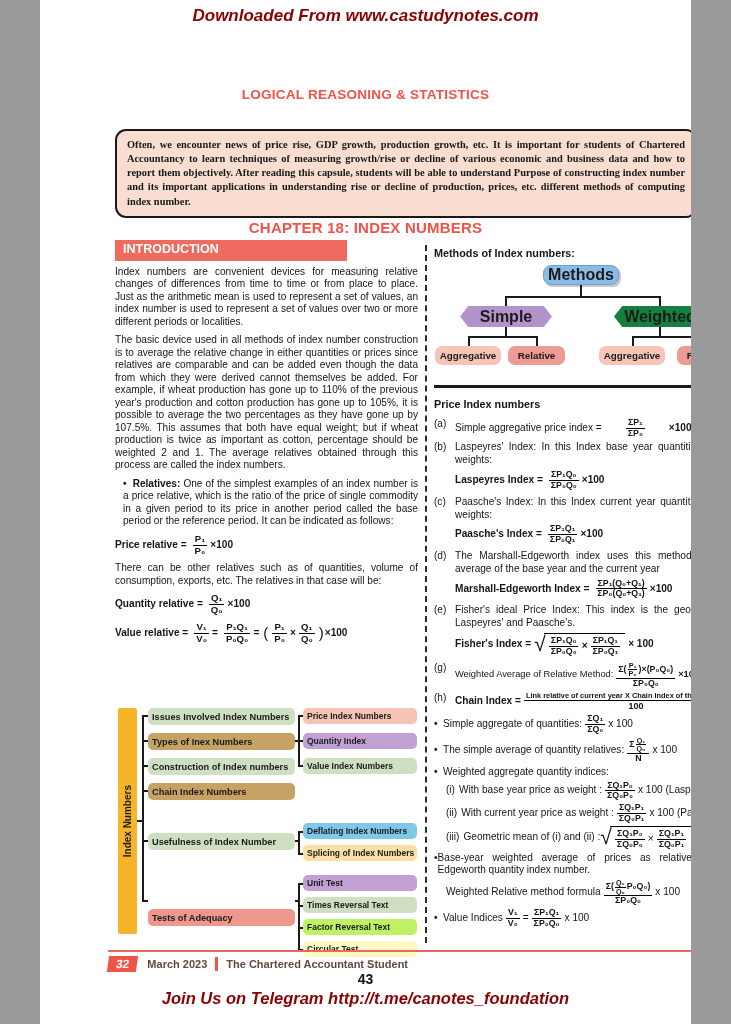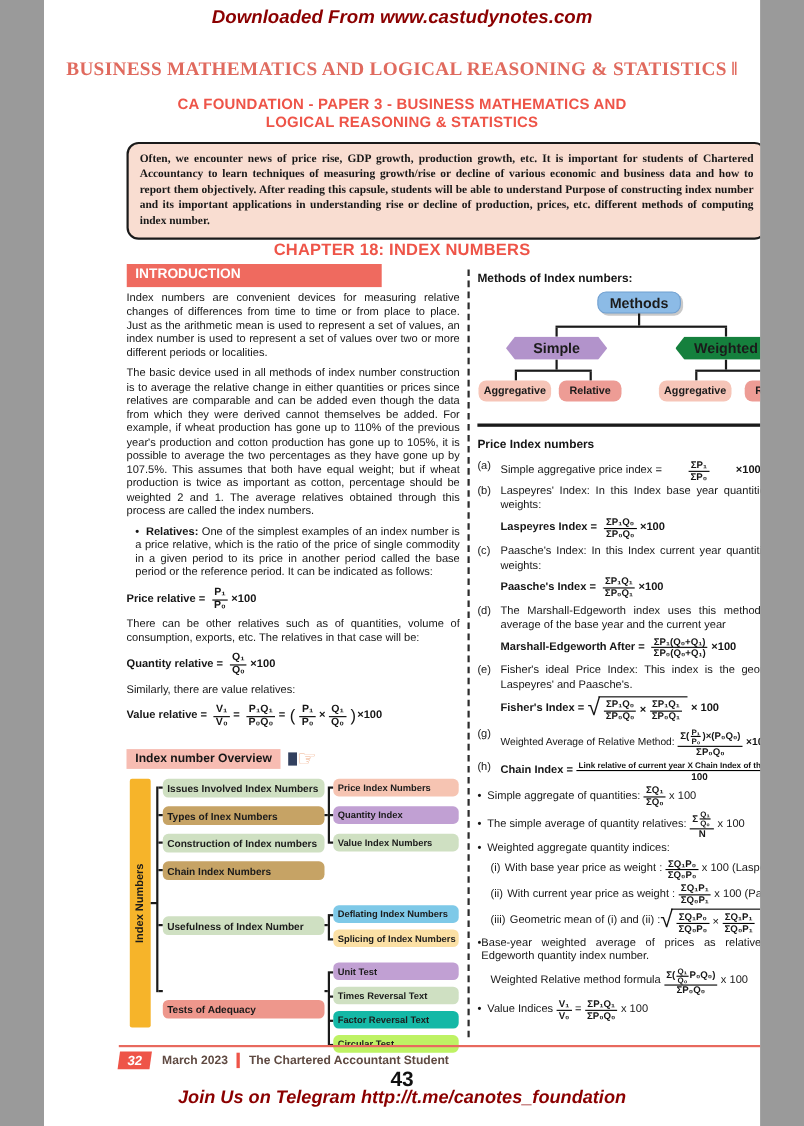--- a/index.html
+++ b/index.html
@@ -68,28 +68,28 @@
   .bar{position:absolute;left:3px;top:5px;width:19px;height:226px;background:#f6b42a;
      border-radius:2px;display:flex;align-items:center;justify-content:center;}
   .bar span{writing-mode:vertical-rl;transform:rotate(180deg);font-weight:bold;font-size:10px;color:#1b1b1b;}
   .cline{position:absolute;background:#1a1a1a;}
   .bg-green{background:#cfe0c2;}
   .bg-tan{background:#c6a365;}
   .bg-salmon{background:#ee978c;}
   .bg-peach{background:#f6c4b2;}
   .bg-purple{background:#c1a0d3;}
   .bg-blue{background:#7ec9e8;}
-  .bg-lblue{background:#14b8a6;}
+  .bg-lblue{background:#bef264;}
   .bg-cream{background:#fbe0a5;}
-  .bg-ltan{background:#bef264;}
+  .bg-ltan{background:#fef9c3;}
 
   
   .methods-label{position:absolute;left:394px;top:247px;font-weight:bold;font-size:10.8px;}
   .fc-node{position:absolute;display:flex;align-items:center;justify-content:center;
-     font-weight:bold;font-size:13px;color:#1b1b1b;box-sizing:border-box;}
+     font-weight:bold;font-size:16px;color:#1b1b1b;box-sizing:border-box;}
   .fc-methods{left:503px;top:265px;width:76px;height:20px;background:#8cbbe6;
      border:1px solid #6f9fd0;border-radius:8px;box-shadow:2px 2px 0 #c9c9c9;}
   .fc-hex-purple{left:420px;top:306px;width:92px;height:21px;background:#b293cb;
      clip-path:polygon(9% 0,91% 0,100% 50%,91% 100%,9% 100%,0 50%);}
   .fc-hex-green{left:574px;top:306px;width:92px;height:21px;background:#15803d;
      clip-path:polygon(9% 0,91% 0,100% 50%,91% 100%,9% 100%,0 50%);}
   .fc-pill{border-radius:7px;font-size:9.8px;height:19px;}
   .fc-agg1{left:395px;top:346px;width:66px;background:#f6c5b8;}
   .fc-rel1{left:468px;top:346px;width:57px;background:#ed9c95;}
   .fc-agg2{left:559px;top:346px;width:66px;background:#f6c5b8;}
@@ -114,34 +114,30 @@
 
   
   .footer-line{position:absolute;left:68px;top:950px;width:655px;height:2px;background:#e8695e;}
   .footer-row{position:absolute;left:68px;top:956px;display:flex;align-items:center;font-size:11px;}
   .badge{background:#ee5448;color:#fff;font-weight:bold;font-size:12px;padding:1px 8px;
      transform:skewX(-8deg);}
   .fdate{color:#5f4a42;font-weight:bold;margin:0 8px 0 10px;}
   .fsep{width:3px;height:14px;background:#ee5448;margin-right:8px;}
   .fjournal{color:#5f4a42;font-weight:bold;}
   .pageno{position:absolute;top:971px;left:0;width:100%;text-align:center;font-weight:bold;
-     font-size:19px;color:#111;}
+     font-size:14px;color:#111;}
 </style>
 </head>
 <body>
 
 <div class="page">
 
   <div class="banner-top">Downloaded From www.castudynotes.com</div>
 
-  <div class="main-title">
-    <span>BUSINESS MATHEMATICS AND LOGICAL REASONING &amp; STATISTICS</span><span class="mark">‖</span>
-  </div>
   <div class="subtitle">
-    <div>CA FOUNDATION - PAPER 3 - BUSINESS MATHEMATICS AND</div>
     <div>LOGICAL REASONING &amp; STATISTICS</div>
   </div>
 
   <div class="capsule">Often, we encounter news of price rise, GDP growth, production growth, etc. It is important for students of Chartered Accountancy to learn techniques of measuring growth/rise or decline of various economic and business data and how to report them objectively. After reading this capsule, students will be able to understand Purpose of constructing index number and its important applications in understanding rise or decline of production, prices, etc. different methods of computing index number.</div>
 
   <div class="chapter">CHAPTER 18: INDEX NUMBERS</div>
 
   <div class="divider-v"></div>
 
   <div class="col-left">
@@ -163,21 +159,20 @@
     </div>
     <p>There can be other relatives such as of quantities, volume of consumption, exports, etc. The relatives in that case will be:</p>
     <div class="frow">
       <span class="gap">Quantity relative =</span>
       <span class="fr fr-big">
         <span class="n">Q₁</span>
         <span class="d">Q₀</span>
       </span>
       <span>×100</span>
     </div>
-    <p>Similarly, there are value relatives:</p>
     <div class="frow">
       <span class="gap">Value relative =</span>
       <span class="fr fr-big">
         <span class="n">V₁</span>
         <span class="d">V₀</span>
       </span>
       <span class="gap">=</span>
       <span class="fr fr-big">
         <span class="n">P₁Q₁</span>
         <span class="d">P₀Q₀</span>
@@ -191,25 +186,20 @@
       <span>×</span>
       <span class="fr fr-big">
         <span class="n">Q₁</span>
         <span class="d">Q₀</span>
       </span>
       <span class="bigp">)</span>
       <span>×100</span>
     </div>
   </div>
 
-  <div class="overview-label">
-    <span class="ov-box">Index number Overview</span>
-    <span class="hand-sleeve"></span>
-    <span class="hand">☞</span>
-  </div>
 
   <div class="tree">
     <div class="bar">
         <span>Index Numbers</span>
       </div>
 
     <div class="cline" style="left:22px;top:117px;width:6px;height:2px;"></div>
     <div class="cline" style="left:27px;top:12px;width:2px;height:187px;"></div>
     <div class="cline" style="left:29px;top:12px;width:4px;height:2px;"></div>
     <div class="cline" style="left:29px;top:37px;width:4px;height:2px;"></div>
@@ -345,21 +335,21 @@
         <span class="d">ΣP₀Q₁</span>
       </span>
       <span>×100</span>
     </div>
 
     <div class="pitem">
       <span class="plabel">(d)</span>
       <span class="pbody">The Marshall-Edgeworth index uses this method by taking the average of the base year and the current year</span>
     </div>
     <div class="pform">
-      <span class="gap">Marshall-Edgeworth After =</span>
+      <span class="gap">Marshall-Edgeworth Index =</span>
       <span class="fr">
         <span class="n">ΣP₁(Q₀+Q₁)</span>
         <span class="d">ΣP₀(Q₀+Q₁)</span>
       </span>
       <span>×100</span>
     </div>
 
     <div class="pitem">
       <span class="plabel">(e)</span>
       <span class="pbody">Fisher's ideal Price Index: This index is the geometric mean of Laspeyres' and Paasche's.</span>

